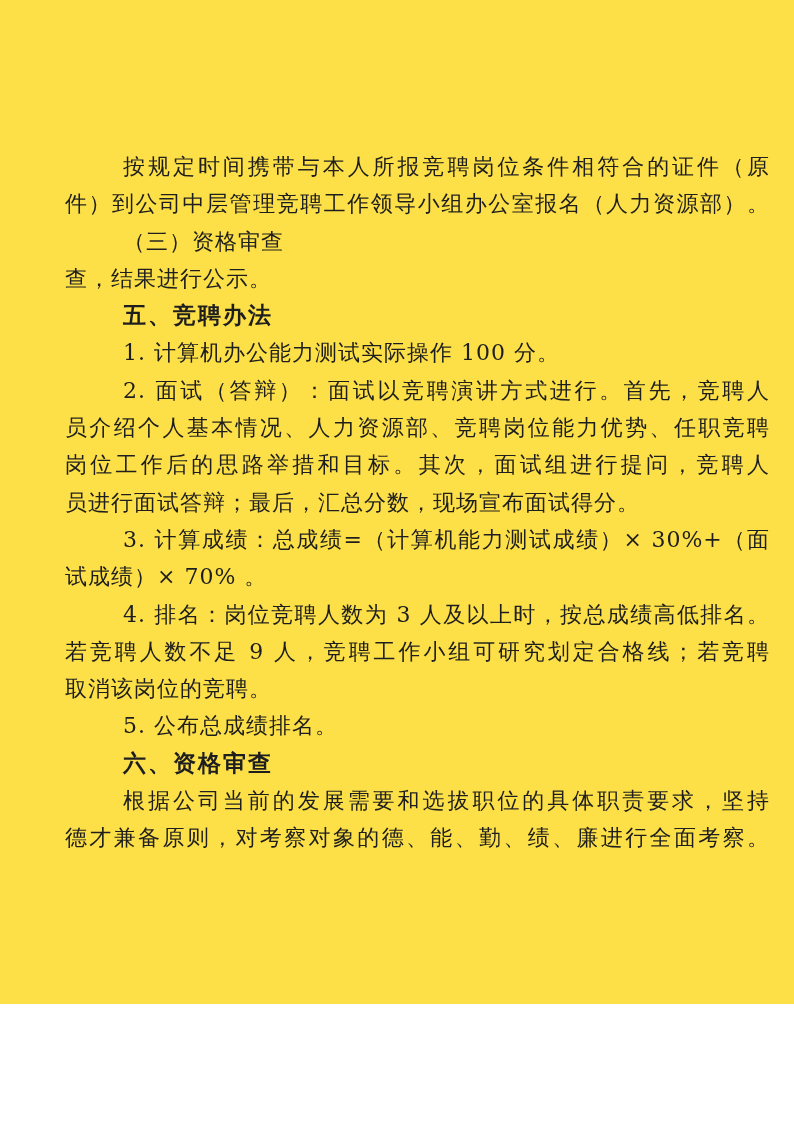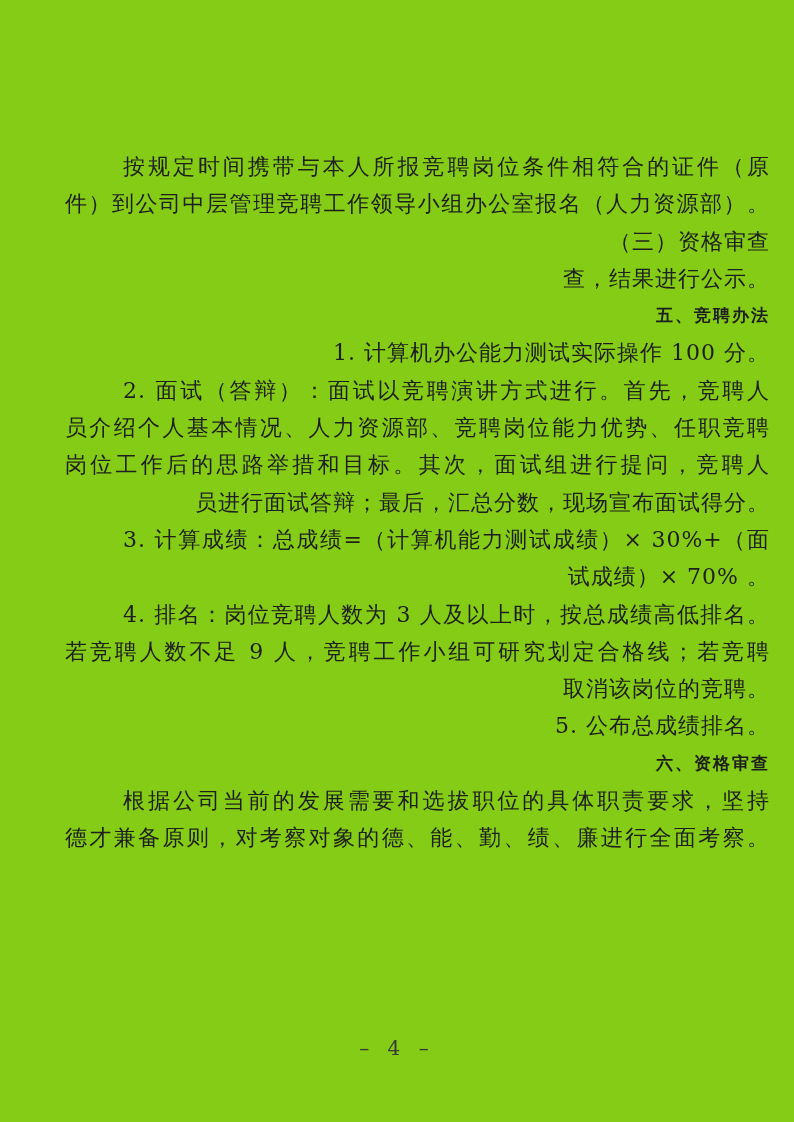--- a/index.html
+++ b/index.html
@@ -2,52 +2,52 @@
 <html lang="zh"><head>
 <meta charset="utf-8">
 <style>
   html, body {
     margin: 0;
     padding: 0;
   }
   .page {
     position: relative;
     width: 794px;
-    height: 1122px;
-    background: #84cc16;
+    height: 1004px;
+    background: #fde047;
     overflow: hidden;
     font-family: "DejaVu Serif", "Liberation Serif", serif;
     color: #1e1e1e;
   }
   .content {
     position: absolute;
     left: 65px;
     top: 148px;
     width: 705px;
   }
   .line {
     height: 37.3px;
     line-height: 37.3px;
     font-size: 22px;
     letter-spacing: 1px;
     white-space: nowrap;
-    text-align: right;
+    text-align: left;
   }
   .line.fill {
     white-space: normal;
     text-align: justify;
     text-align-last: justify;
   }
   .line.indent {
     padding-left: 58px;
   }
   .line.heading {
     font-family: "DejaVu Sans", "Liberation Sans", sans-serif;
     font-weight: 700;
-    font-size: 17px;
+    font-size: 23px;
     letter-spacing: 2px;
   }
   .footer {
     position: absolute;
     left: 0;
     top: 1036px;
     width: 100%;
     text-align: center;
     font-size: 20px;
     letter-spacing: 6px;

